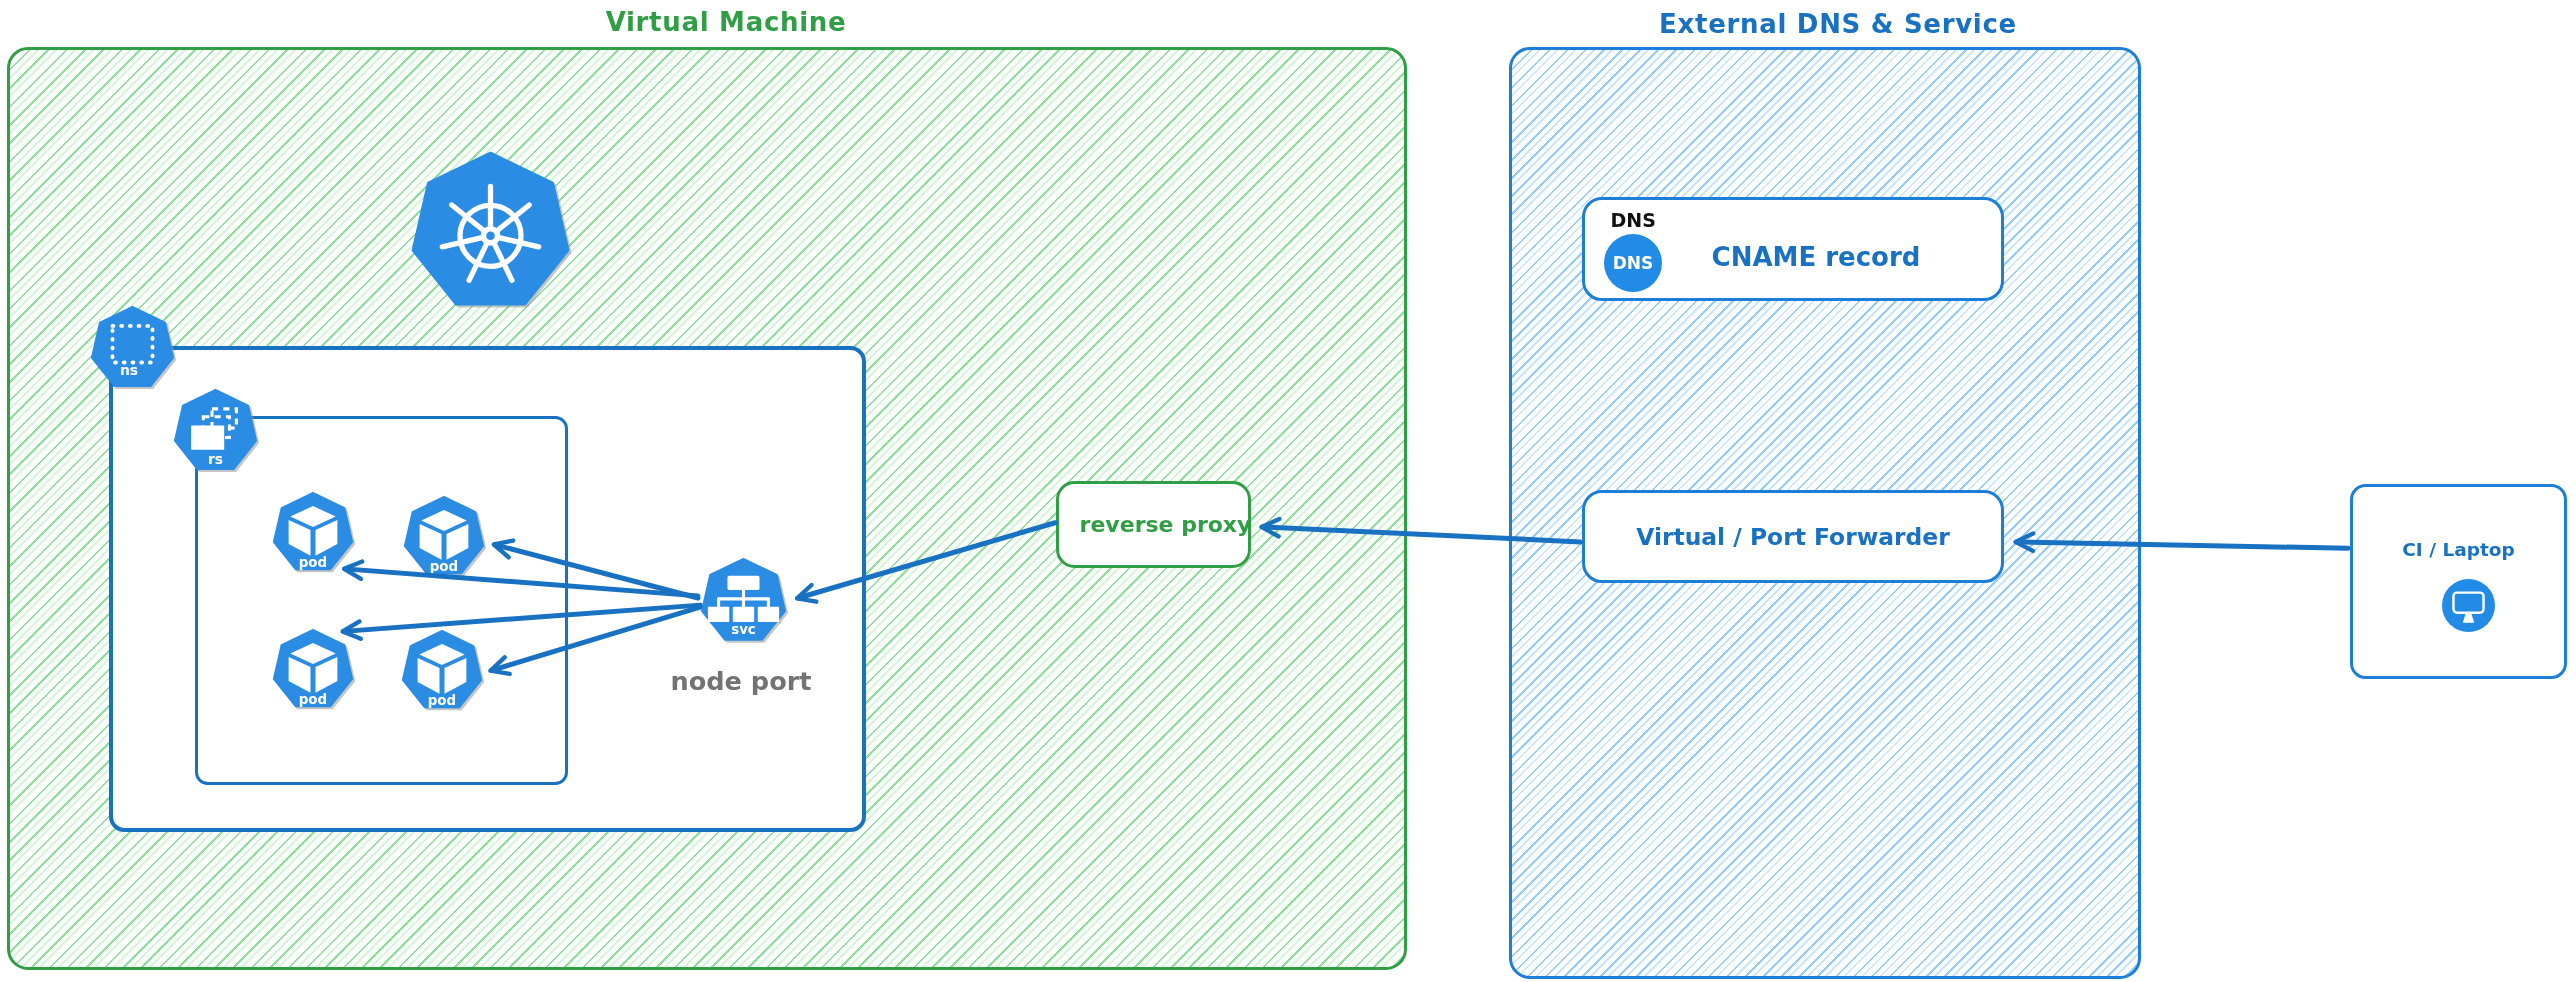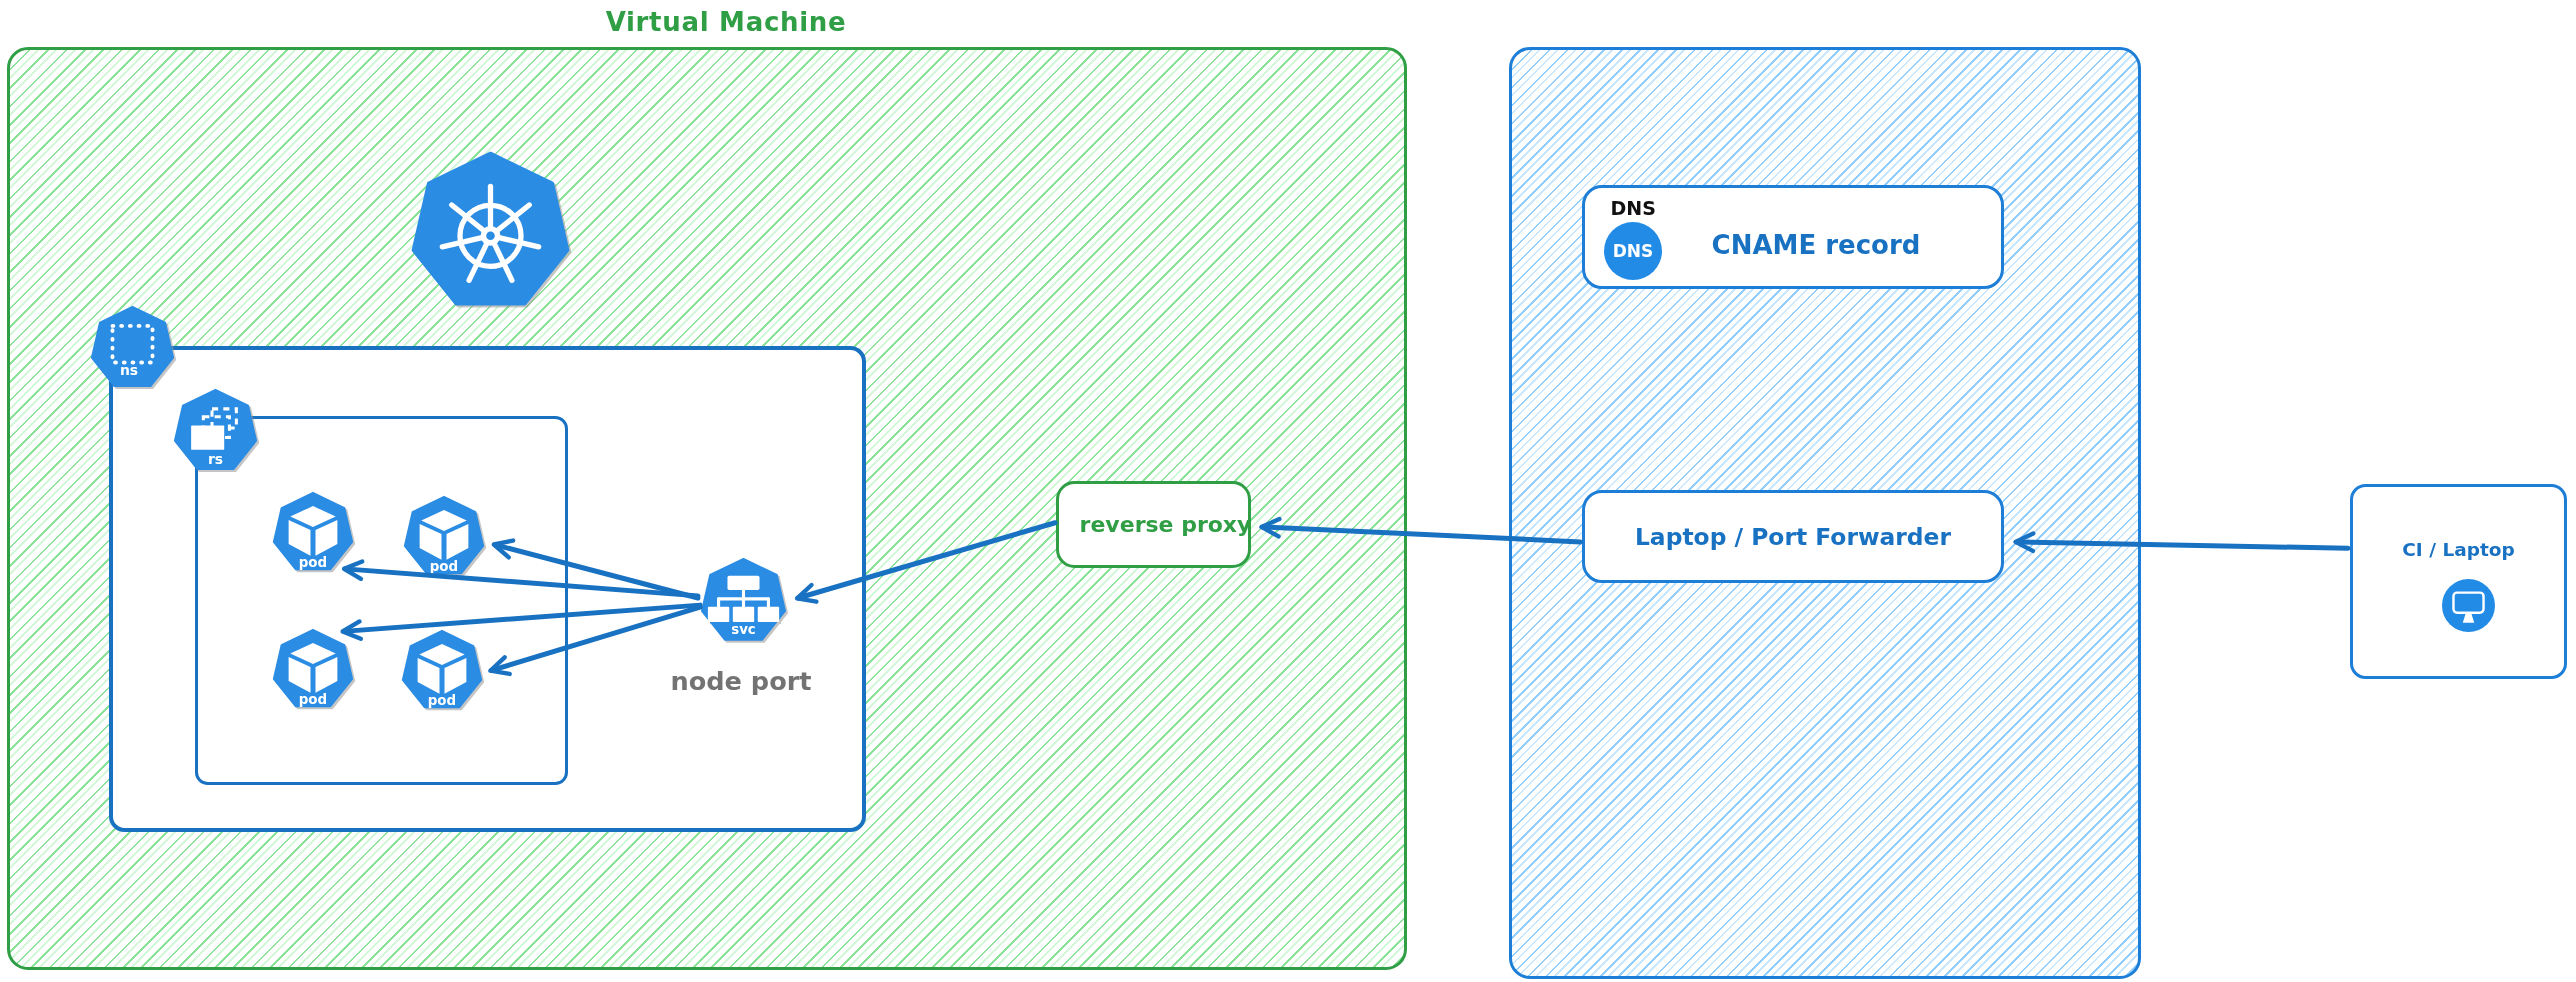--- a/index.html
+++ b/index.html
@@ -33,21 +33,21 @@
   .ns-box{left:109px;top:346px;width:757px;height:486px;border:4.3px solid #1971c2;border-radius:15.6px;}
   .rs-box{left:195px;top:416px;width:373px;height:369px;border:3.6px solid #1971c2;border-radius:12.8px;}
 
   
   .card{position:absolute;background:#ffffff;box-sizing:border-box;display:flex;
         align-items:center;justify-content:center;white-space:nowrap;}
   .card.rp{left:1056px;top:481px;width:195px;height:87px;border:3.6px solid #2f9e44;border-radius:18.5px;
            color:#2f9e44;font-size:22px;font-weight:600;padding-left:24px;}
   .card.worker{left:1582px;top:490px;width:422px;height:93px;border:3.6px solid #1c7ed6;border-radius:20px;
            color:#1971c2;font-size:23.4px;font-weight:600;}
-  .card.dns{left:1582px;top:185px;width:422px;height:104px;border:3.6px solid #1c7ed6;border-radius:20px;}
+  .card.dns{left:1582px;top:197px;width:422px;height:104px;border:3.6px solid #1c7ed6;border-radius:20px;}
   .card.ci{left:2350px;top:444px;width:217px;height:195px;border:3.6px solid #1c7ed6;border-radius:15.6px;margin-top:40px;}
 
   .dns-tag{position:absolute;left:25.6px;top:8.5px;font-size:19px;font-weight:600;color:#111111;}
   .dns-circle{position:absolute;left:19px;top:34px;width:58px;height:58px;border-radius:50%;
               background:#228be6;display:flex;align-items:center;justify-content:center;
               color:#ffffff;font-size:17px;font-weight:700;}
   .dns-label{position:absolute;left:231px;top:57px;transform:translate(-50%,-50%);
              color:#1971c2;font-size:26px;font-weight:600;}
 
   .ci-label{position:absolute;left:50%;top:62px;transform:translate(-50%,-50%);
@@ -60,20 +60,21 @@
                    color:#737373;font-size:25.6px;font-weight:600;white-space:nowrap;}
 
   .arrows{position:absolute;left:0;top:0;width:2576px;height:983px;pointer-events:none;}
 </style>
 </head>
 <body>
 
 <div class="canvas">
 
   <div class="region-title green" style="left:726px;">Virtual Machine</div>
+  <div class="region-title blue" style="left:1838px;">External DNS &amp; Service</div>
 
   <div class="region vm hatch-green"></div>
   <div class="region ext hatch-blue"></div>
 
   <div class="white-box ns-box"></div>
   <div class="white-box rs-box"></div>
 
   <svg class="hepta" style="left:408px;top:150px;" width="165" height="165" viewBox="0 0 100 100">
     <polygon points="50,2 12.5,20.1 3.2,60.7 29.2,93.2 70.8,93.2 96.8,60.7 87.5,20.1" fill="#2b8ce4" stroke="#2b8ce4" stroke-width="2" stroke-linejoin="round"></polygon>
     <g stroke="#ffffff" stroke-width="3.2" stroke-linecap="round" fill="none">
@@ -157,21 +158,21 @@
 
   <div class="card dns">
     <span class="dns-tag">DNS</span>
     <span class="dns-circle">
       <span>DNS</span>
     </span>
     <span class="dns-label">CNAME record</span>
   </div>
 
   <div class="card worker">
-    <span>Laptop / Port Forwarder</span>
+    <span>Virtual / Port Forwarder</span>
   </div>
 
   <div class="card ci">
     <span class="ci-label">CI / Laptop</span>
     <svg class="ci-circle" viewBox="0 0 74 74">
       <circle cx="37" cy="37" r="37" fill="#228be6"></circle>
       <rect x="16" y="19" width="42" height="28" rx="5" fill="none" stroke="#ffffff" stroke-width="3.4"></rect>
       <polygon points="33,48 41,48 45,61 29,61" fill="#ffffff"></polygon>
     </svg>
   </div>

